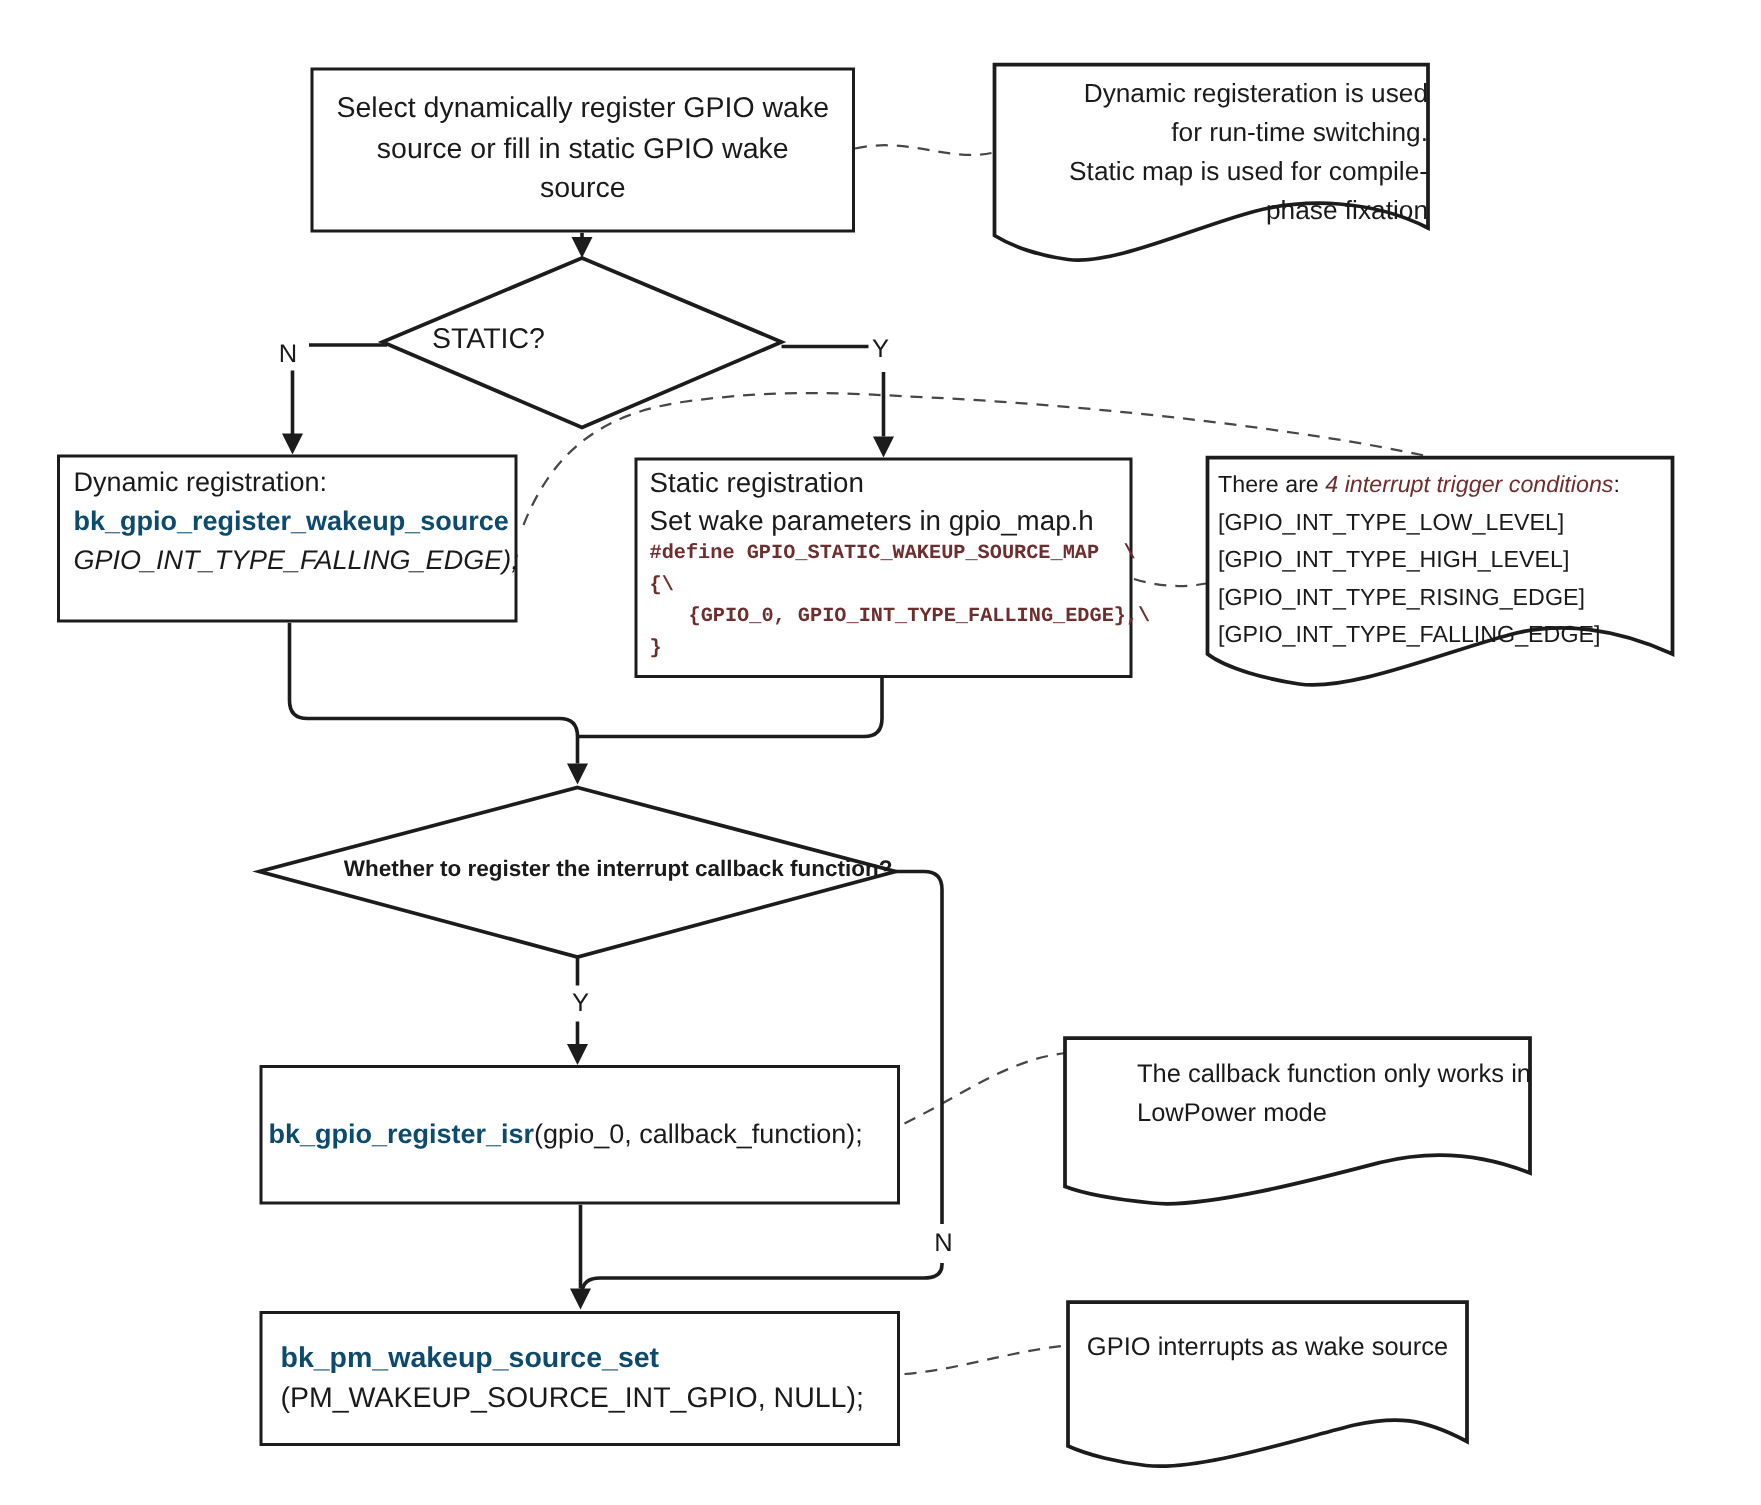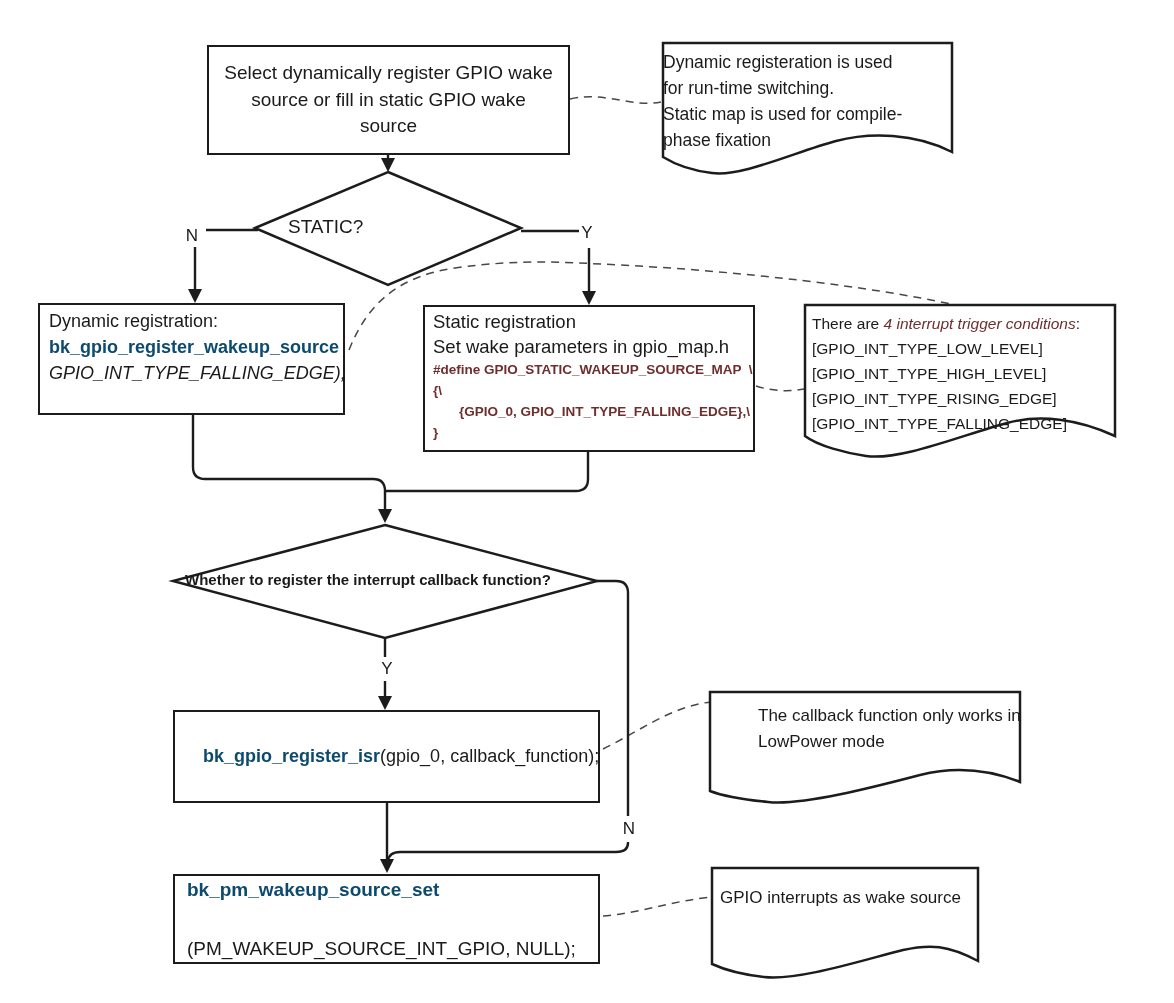--- a/index.html
+++ b/index.html
@@ -18,35 +18,35 @@
   .branch-label{position:absolute;font-size:17px;transform:translate(-50%,0);color:#1a1a1a;}
 
   #start-box{left:207px;top:45px;width:363px;height:110px;display:flex;align-items:center;justify-content:center;
              text-align:center;font-size:19px;line-height:1.42;padding:0 15px;}
 
   #static-decision-label{left:288px;top:216px;width:200px;text-align:left;font-size:19px;}
 
   #dynamic-box{left:38px;top:303px;width:307px;height:112px;font-size:18px;line-height:26px;padding:3px 9px;}
   #static-box{left:423px;top:305px;width:332px;height:147px;padding:2px 8px;}
   #static-box .big{font-size:18.5px;line-height:25px;}
-  #static-box .code{font-size:13.5px;line-height:21px;font-weight:bold;color:#6e2e2d;white-space:pre;}
+  #static-box .code{font-size:13.5px;line-height:21px;font-weight:bold;color:#6e2e2d;white-space:pre;font-family:Liberation Mono, monospace;}
   #static-box .code.indent{padding-left:26px;}
 
   #triggers-text{left:812px;top:311px;width:300px;font-size:15.5px;line-height:25px;white-space:nowrap;}
 
-  #callback-decision-label{left:185px;top:571px;width:400px;text-align:left;font-size:15px;font-weight:bold;}
+  #callback-decision-label{left:195px;top:571px;width:400px;text-align:right;font-size:15px;font-weight:bold;}
 
   #isr-box{left:173px;top:710px;width:427px;height:93px;display:flex;align-items:center;
-           font-size:18px;padding-left:28px;white-space:nowrap;}
-  #pm-box{left:173px;top:874px;width:427px;height:90px;display:flex;flex-direction:column;justify-content:space-between;
+           font-size:18px;padding-left:4px;white-space:nowrap;}
+  #pm-box{left:173px;top:874px;width:427px;height:90px;display:flex;flex-direction:column;justify-content:center;
           font-size:19px;line-height:27px;padding-left:12px;white-space:nowrap;}
 
-  #registration-note-text{left:663px;top:49px;width:289px;text-align:left;font-size:17.5px;line-height:26px;white-space:nowrap;}
+  #registration-note-text{left:663px;top:49px;width:289px;text-align:right;font-size:17.5px;line-height:26px;white-space:nowrap;}
   #callback-note-text{left:718px;top:703px;width:285px;font-size:17px;line-height:26px;margin-left:40px;}
-  #wake-note-text{left:720px;top:886px;width:250px;font-size:17px;line-height:24px;}
+  #wake-note-text{left:720px;top:886px;width:250px;font-size:17px;line-height:24px;text-align:center;}
 </style>
 </head>
 <body>
 
 <div class="canvas">
 
   <svg width="1174" height="1003" viewBox="0 0 1174 1003">
 
     <g stroke="#474747" stroke-width="1.5" fill="none" stroke-dasharray="8 6">
       <path d="M570,99 C 605,91 632,108 661,102"></path>

